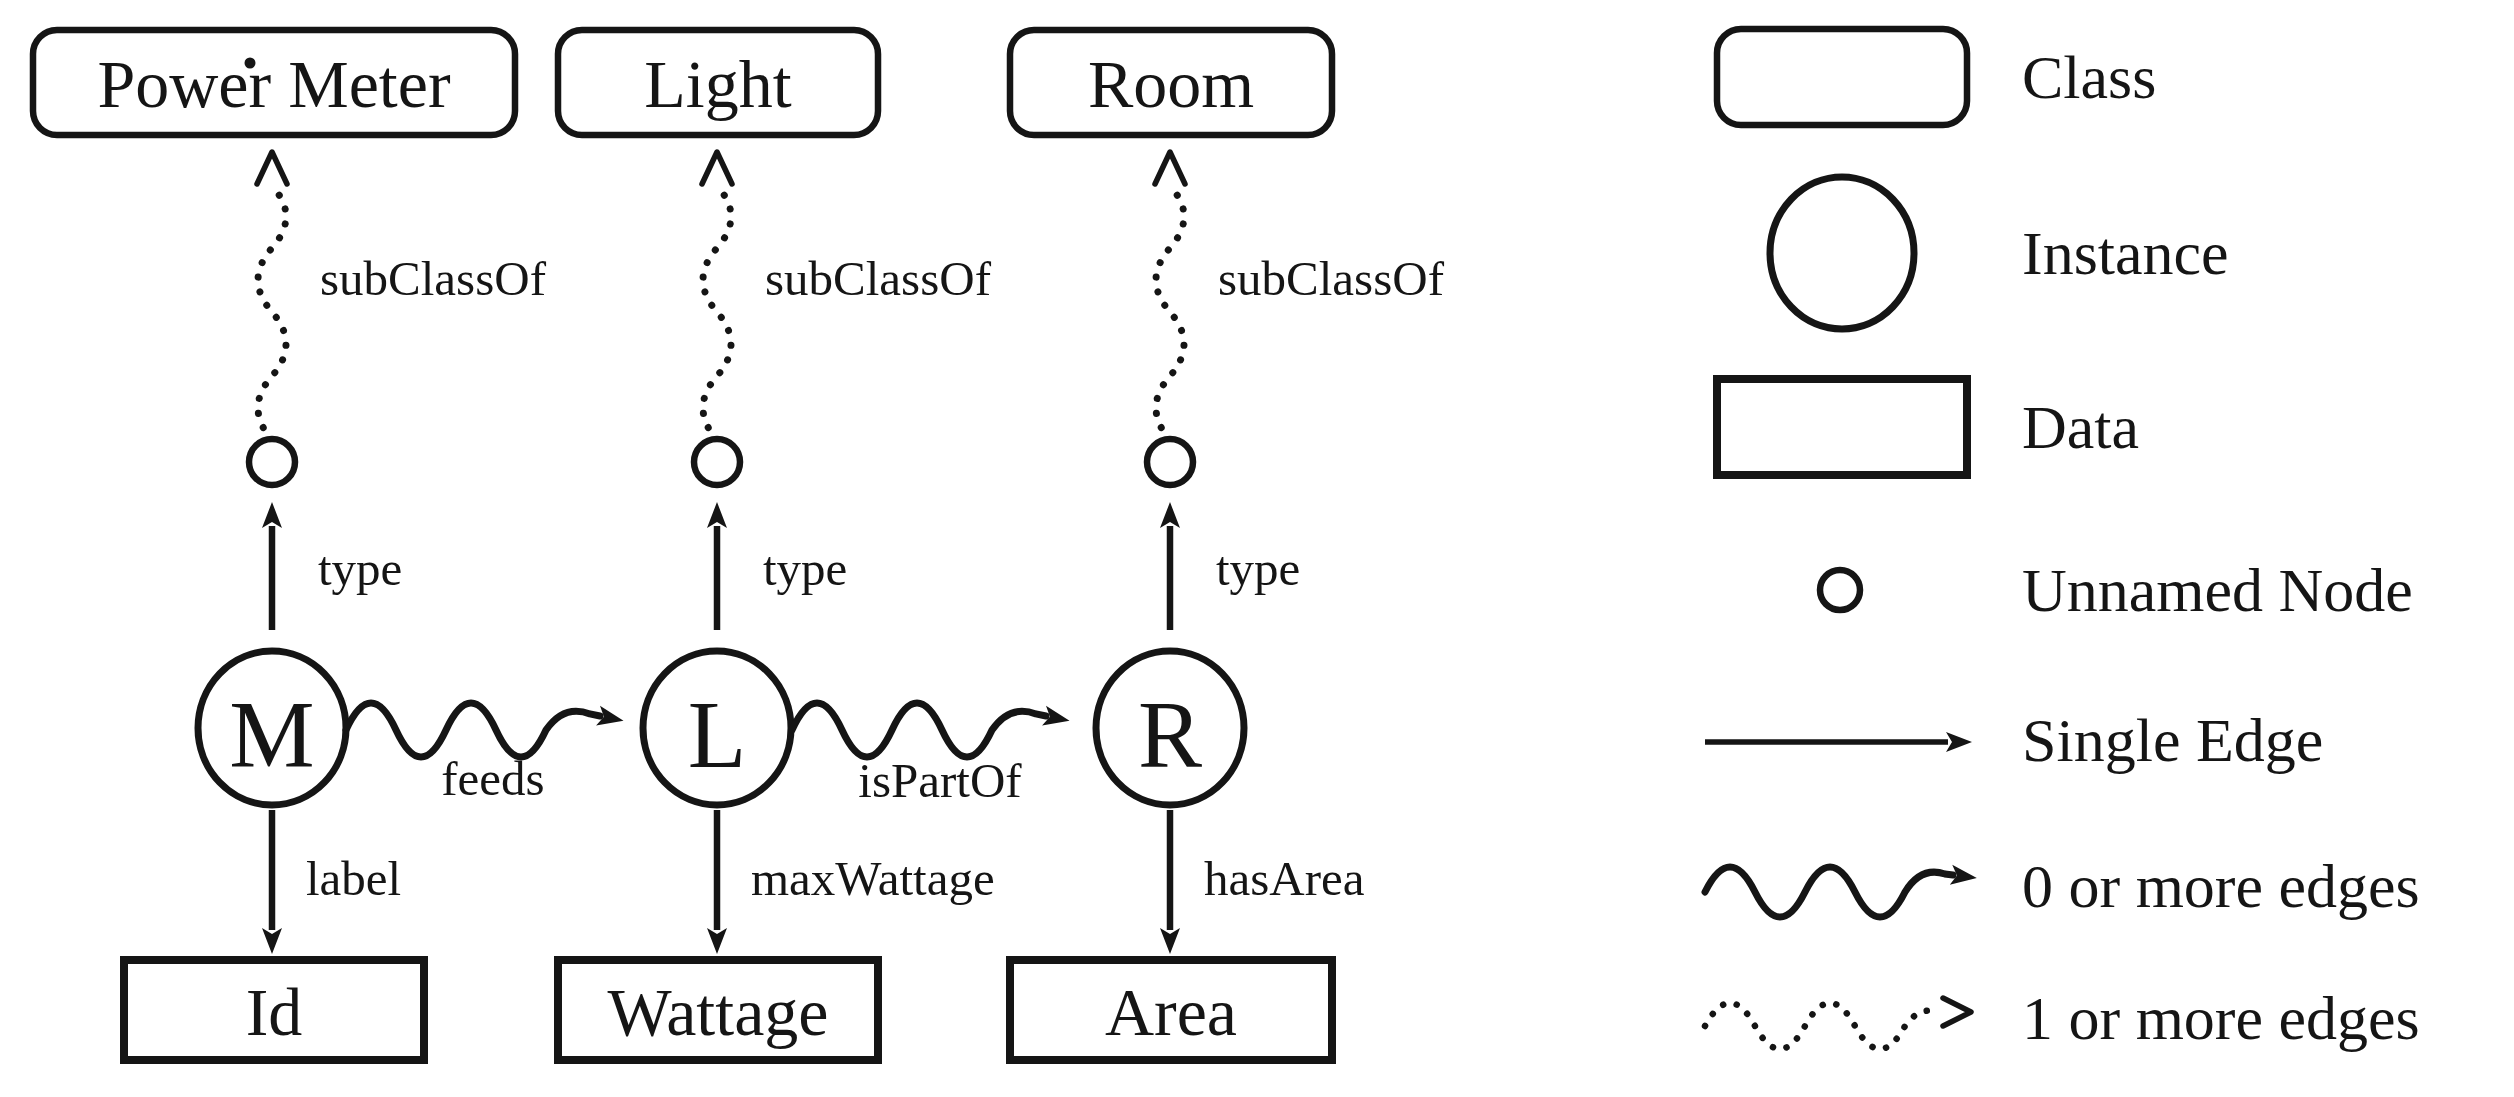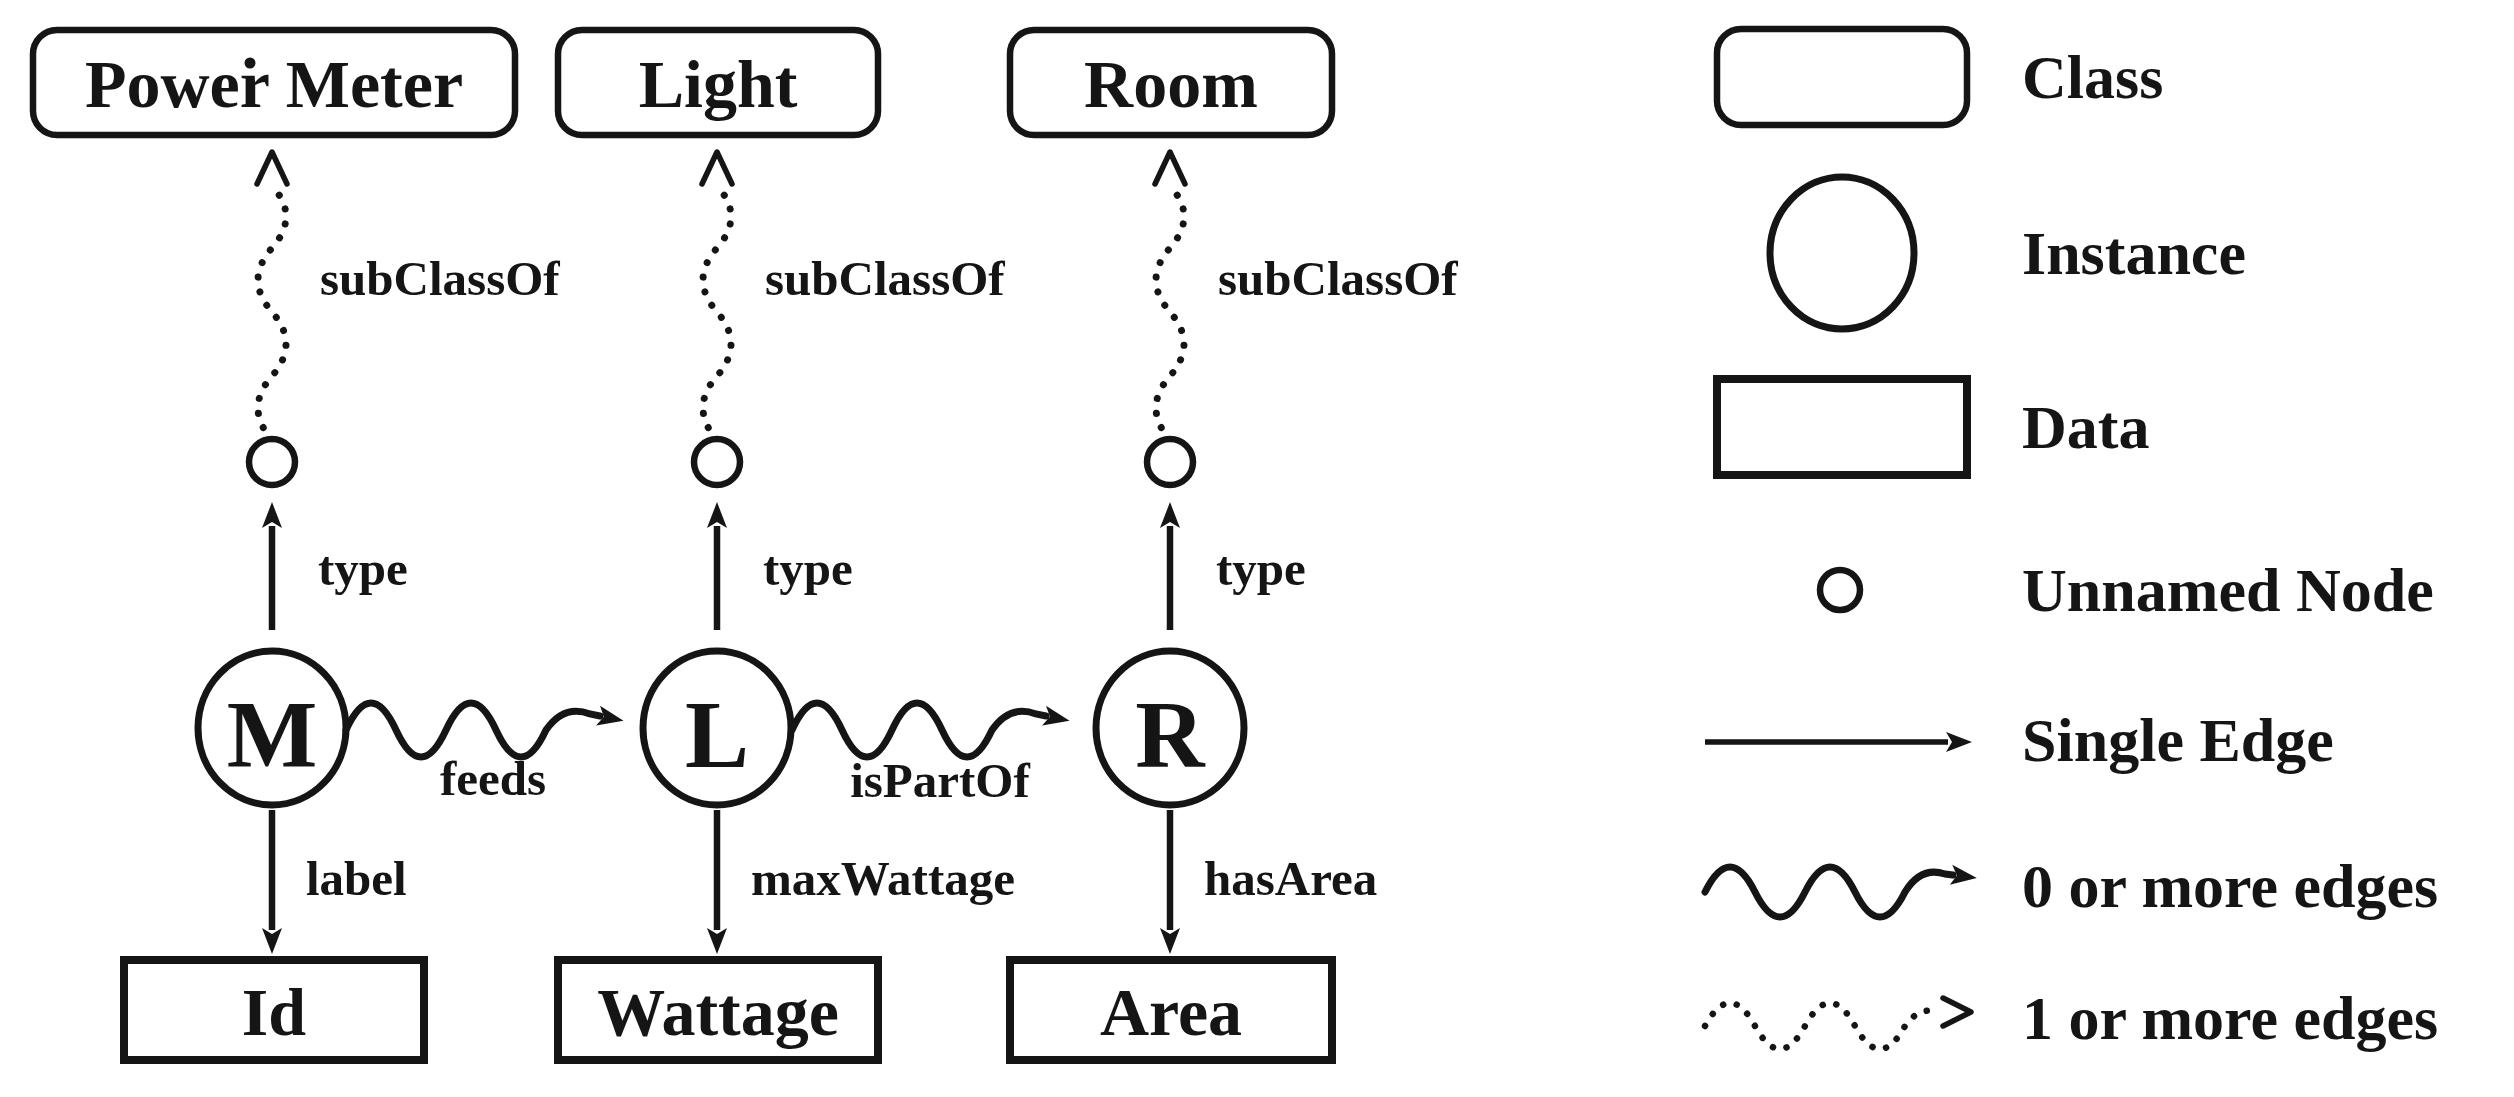--- a/index.html
+++ b/index.html
@@ -2,21 +2,20 @@
 <html style="--ink: #151515; --bg: #ffffff;"><head>
 <meta charset="utf-8">
 <style>
   html,body{margin:0;padding:0;background:#ffffff;}
   .stage{
     position:relative;
     width:2514px;height:1097px;
     background:var(--bg,#ffffff);
     color:var(--ink,#151515);
     overflow:hidden;
-    font-weight:bold;
   }
   svg{display:block;width:100%;height:100%;}
   text{
     font-family:"Liberation Serif","DejaVu Serif",serif;
     fill:currentColor;
   }
   .t-node{font-size:68px;}
   .t-inst{font-size:96px;}
   .t-edge{font-size:49px;}
   .t-legend{font-size:62px;}

